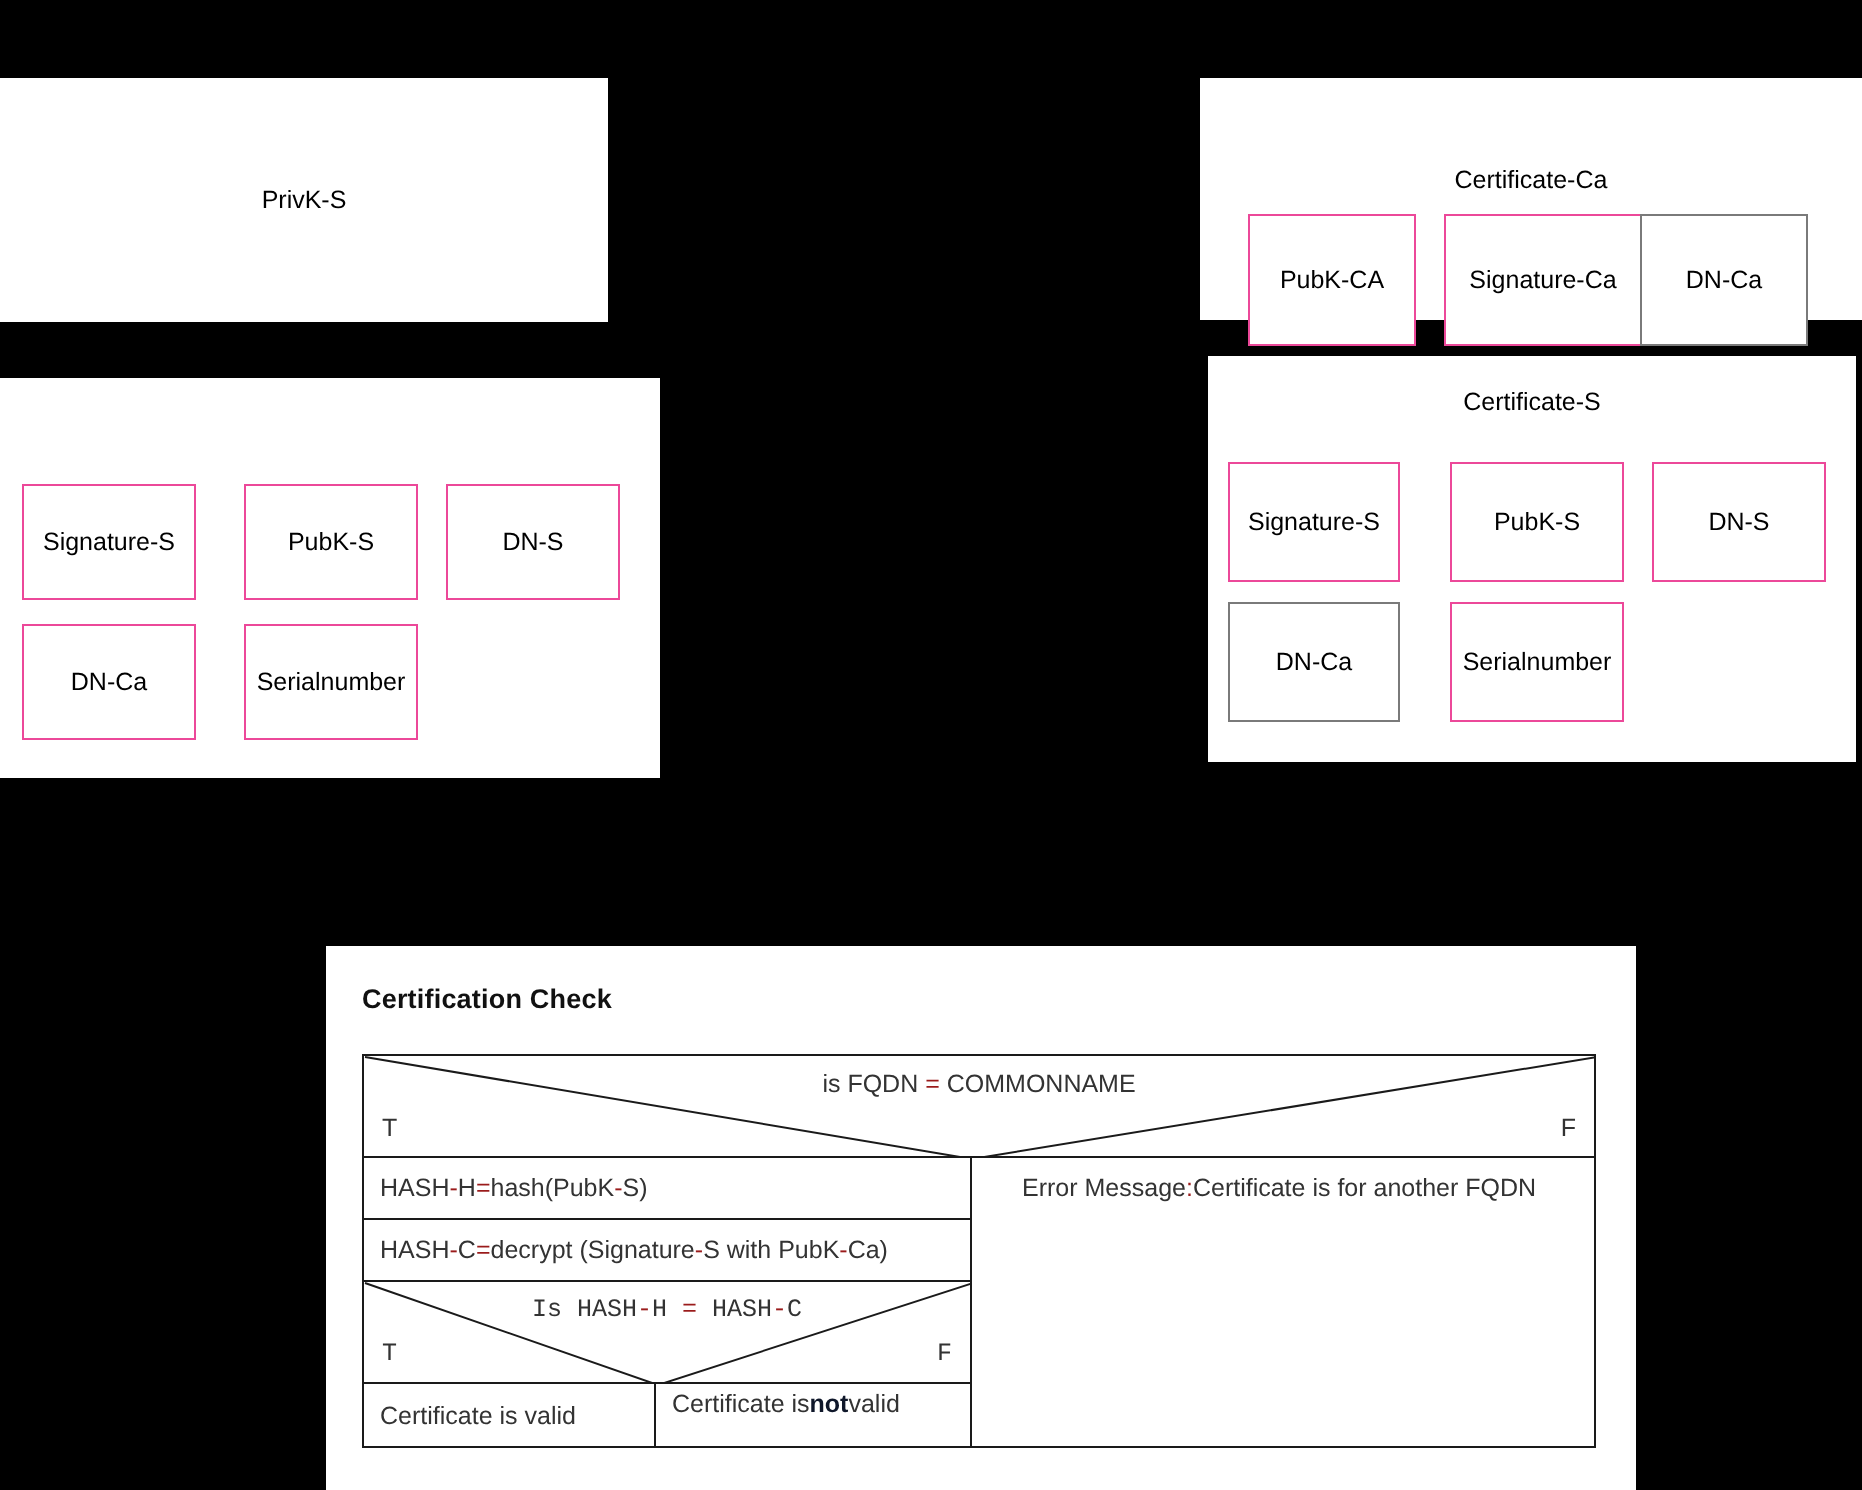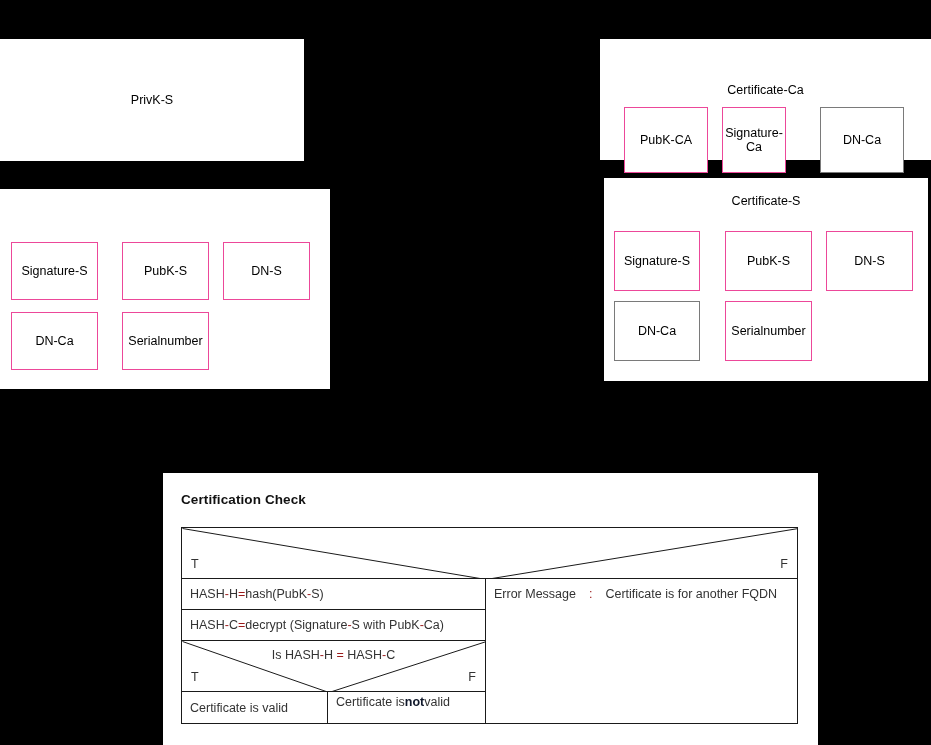--- a/index.html
+++ b/index.html
@@ -137,21 +137,21 @@
 <body>
 
 <div class="panel" id="privk-panel" style="left:0px; top:39px; width:304px; height:122px;">
   <div class="centered-label" style="top:50%; transform:translateY(-50%);">PrivK-S</div>
 </div>
 
 <div class="panel" id="cert-ca-panel" style="left:600px; top:39px; width:331px; height:121px;">
   <div class="panel-title" style="top:45px;">Certificate-Ca</div>
 
   <div class="field-box" style="left:24px; top:68px; width:84px; height:66px;">PubK-CA</div>
-  <div class="field-box" style="left:122px; top:68px; width:64px; height:66px;">Signature-Ca</div>
+  <div class="field-box" style="left:122px; top:68px; width:99px; height:66px;">Signature-Ca</div>
   <div class="field-box soft-border" style="left:220px; top:68px; width:84px; height:66px;">DN-Ca</div>
 </div>
 
 <div class="panel" id="cert-s-left-panel" style="left:0px; top:189px; width:330px; height:200px;">
   <div class="panel-title" style="top:205px; left:0; right:0;">Certificate-S</div>
 
   <div class="field-box" style="left:11px; top:53px; width:87px; height:58px;">Signature-S</div>
   <div class="field-box" style="left:122px; top:53px; width:87px; height:58px;">PubK-S</div>
   <div class="field-box" style="left:223px; top:53px; width:87px; height:58px;">DN-S</div>
   <div class="field-box" style="left:11px; top:123px; width:87px; height:58px;">DN-Ca</div>
@@ -171,20 +171,21 @@
 <div class="panel" id="cert-check-panel">
 
   <div id="cert-check-title">Certification Check</div>
 
   <div id="flow-table">
 
     <div class="decision" style="left:0px; top:0px; width:617px; height:52px;">
       <svg width="617" height="52" viewBox="0 0 617 52">
         <path d="M0.5,0.5 L304,51.5 L616.5,0.5" fill="none" stroke="#1a1a1a" stroke-width="1"></path>
       </svg>
+      <div class="q-text"><span>is FQDN </span><span class="red">=</span><span> COMMONNAME</span></div>
       <div class="tf t">T</div>
       <div class="tf f">F</div>
     </div>
 
     <div class="flow-row" style="left:0px; top:51px; width:305px; height:32px;"></div>
     <div class="flow-cell" style="left:0px; top:51px; width:305px; height:32px;">
         <span>HASH</span>
         <span class="red">-</span>
         <span>H </span>
         <span class="red">=</span>
@@ -200,27 +201,27 @@
         <span>C </span>
         <span class="red">=</span>
         <span> decrypt (Signature</span>
         <span class="red">-</span>
         <span>S with PubK</span>
         <span class="red">-</span>
         <span>Ca)</span>
       </div>
 
     <div class="flow-row" style="left:304px; top:51px; width:313px; height:146px;"></div>
-    <div class="flow-cell" style="left:304px; top:51px; width:313px; height:32px;gap:13px;">
+    <div class="flow-cell" style="left:321px; top:51px; width:313px; height:32px;">
         <span>Error Message</span>
         <span class="red">:</span>
         <span> Certificate is for another FQDN</span>
       </div>
 
-    <div class="decision" style="left:0px; top:113px; width:305px; height:52px;">
+    <div class="decision" style="left:0px; top:113px; width:305px; height:52px;font-family:Liberation Mono, monospace;">
       <svg width="305" height="52" viewBox="0 0 305 52">
         <path d="M0.5,0.5 L147,51.5 L304.5,0.5" fill="none" stroke="#1a1a1a" stroke-width="1"></path>
       </svg>
       <div class="q-text"><span>Is HASH</span><span class="red">-</span><span>H </span><span class="red">=</span><span> HASH</span><span class="red">-</span><span>C</span></div>
       <div class="tf t">T</div>
       <div class="tf f">F</div>
     </div>
 
     <div class="flow-row" style="left:0px; top:164px; width:147px; height:33px;"></div>
     <div class="flow-cell" style="left:0px; top:164px; width:147px; height:33px;">Certificate is valid</div>

